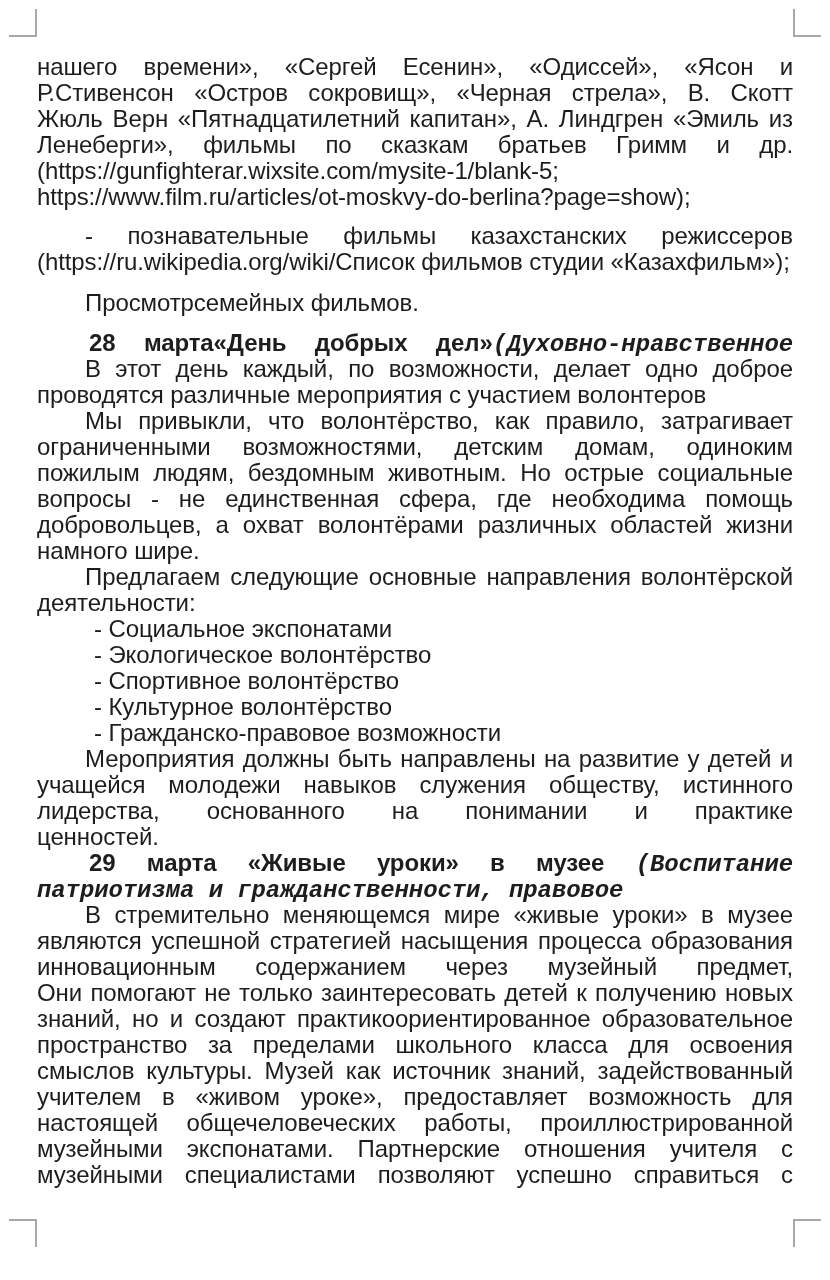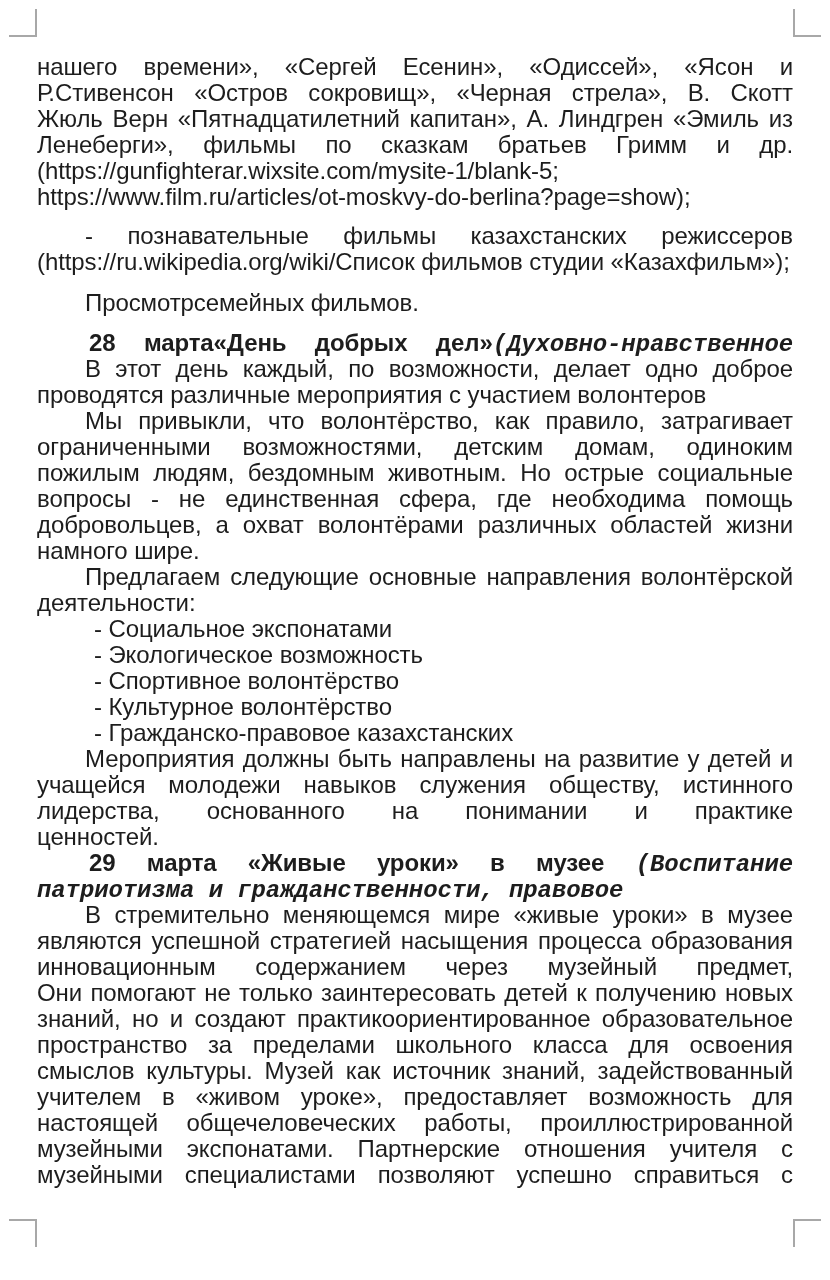--- a/index.html
+++ b/index.html
@@ -85,24 +85,24 @@
         <div class="line j"><span>вопросы - не единственная сфера, где необходима помощь</span></div>
         <div class="line j"><span>добровольцев, а охват волонтёрами различных областей жизни</span></div>
         <div class="line"><span>намного шире.</span></div>
       </div>
       <div>
         <div class="line j" style="text-indent: 48px;"><span>Предлагаем следующие основные направления волонтёрской</span></div>
         <div class="line"><span>деятельности:</span></div>
       </div>
       <div>
         <div class="line" style="text-indent: 57px;"><span>- Социальное экспонатами</span></div>
-        <div class="line" style="text-indent: 57px;"><span>- Экологическое возможность</span></div>
+        <div class="line" style="text-indent: 57px;"><span>- Экологическое волонтёрство</span></div>
         <div class="line" style="text-indent: 57px;"><span>- Спортивное волонтёрство</span></div>
         <div class="line" style="text-indent: 57px;"><span>- Культурное волонтёрство</span></div>
-        <div class="line" style="text-indent: 57px;"><span>- Гражданско-правовое казахстанских</span></div>
+        <div class="line" style="text-indent: 57px;"><span>- Гражданско-правовое возможности</span></div>
       </div>
       <div>
         <div class="line j" style="text-indent: 48px;"><span>Мероприятия должны быть направлены на развитие у детей и</span></div>
         <div class="line j"><span>учащейся молодежи навыков служения обществу, истинного</span></div>
         <div class="line j"><span>лидерства, основанного на понимании и практике общечеловеческих</span></div>
         <div class="line"><span>ценностей.</span></div>
       </div>
       <div>
         <div class="line j" style="text-indent: 52px;"><span class="b">29 марта «Живые уроки» в музее </span><span class="bi">(Воспитание казахстанского</span></div>
         <div class="line"><span class="bi">патриотизма и гражданственности, правовое воспитание.)</span></div>

